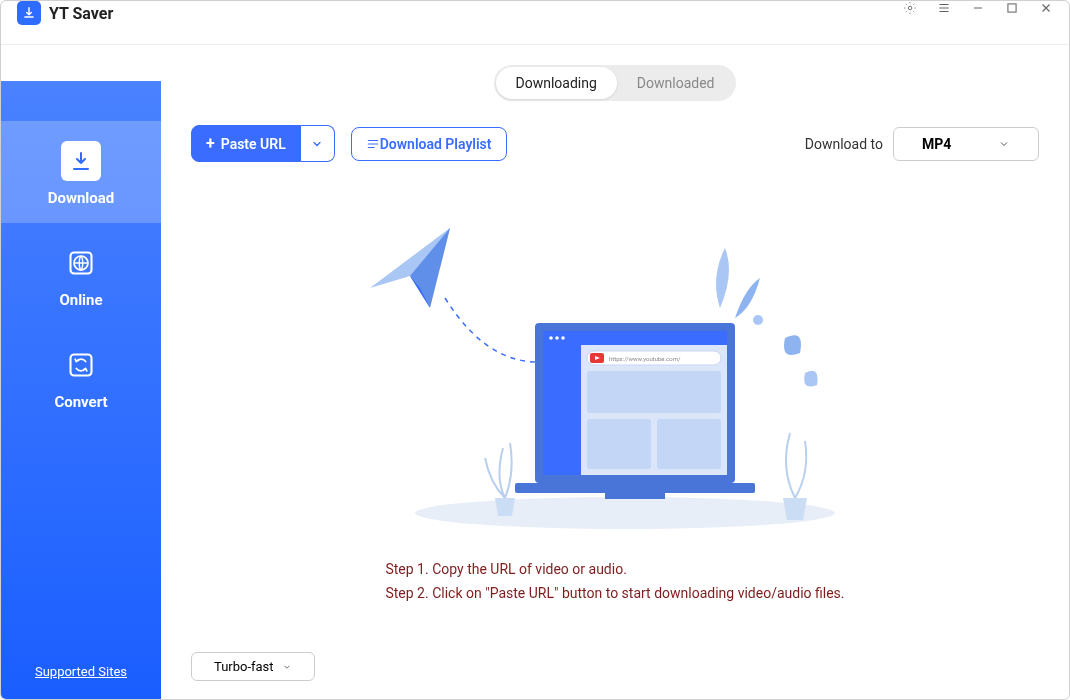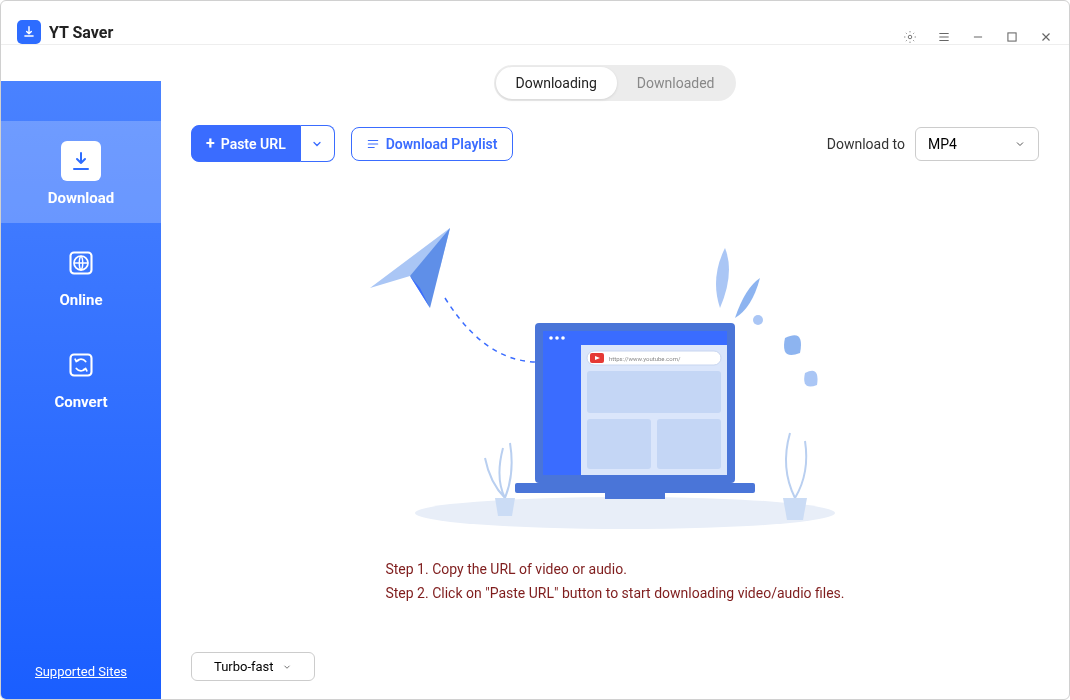--- a/index.html
+++ b/index.html
@@ -1,18 +1,18 @@
 <!DOCTYPE html>
 <html><head>
 <meta charset="utf-8">
 <style>
 * { margin: 0; padding: 0; box-sizing: border-box; font-family: -apple-system, BlinkMacSystemFont, "Segoe UI", Roboto, sans-serif; }
 body { width: 1070px; height: 700px; background: #fff; border: 1px solid #d0d0d0; border-radius: 6px; overflow: hidden; display: flex; flex-direction: column; }
 
-.titlebar { height: 44px; display: flex; align-items: flex-end; padding: 0 16px; border-bottom: 1px solid #eee; }
+.titlebar { height: 44px; display: flex; align-items: flex-start; padding: 0 16px; border-bottom: 1px solid #eee; }
 .titlebar-left { display: flex; align-items: center; gap: 8px; }
 .app-icon { width: 24px; height: 24px; background: #2d6cff; border-radius: 5px; display: flex; align-items: center; justify-content: center; }
 .app-title { font-weight: 700; font-size: 16px; color: #222; }
 .titlebar-right { margin-left: auto; display: flex; align-items: center; gap: 20px; }
 .win-btn { width: 14px; height: 14px; cursor: pointer; display: flex; align-items: center; justify-content: center; color: #666; }
 .win-btn svg { width: 100%; height: 100%; }
 
 .body { flex: 1; display: flex; overflow: hidden; }
 
 .sidebar { width: 160px; background: linear-gradient(180deg, #4a82ff 0%, #1a5eff 100%); display: flex; flex-direction: column; align-items: center; padding-top: 40px; position: relative; margin-top: 36px; }
@@ -31,25 +31,25 @@
 .tabs-row { display: flex; justify-content: center; margin-bottom: 24px; }
 .tab-pill { display: flex; background: #ececec; border-radius: 20px; padding: 2px; }
 .tab-pill span { padding: 8px 20px; border-radius: 18px; font-size: 14px; cursor: pointer; color: #888; }
 .tab-pill span.active { background: #fff; color: #222; box-shadow: 0 1px 3px rgba(0,0,0,0.1); }
 
 .toolbar { display: flex; align-items: center; }
 .btn-group { display: flex; }
 .paste-btn { display: flex; align-items: center; background: #3a6cff; color: #fff; border: 1px solid #3a6cff; border-radius: 8px 0 0 8px; padding: 8px 14px; font-size: 14px; font-weight: 600; cursor: pointer; }
 .paste-btn .plus { font-size: 16px; font-weight: 700; margin-right: 6px; }
 .dd-btn { background: #fff; border: 1px solid #3a6cff; border-left: none; border-radius: 0 8px 8px 0; width: 34px; display: flex; align-items: center; justify-content: center; cursor: pointer; color:#3a6cff; }
-.playlist-btn { display: flex; align-items: center; margin-left: 16px; background: #fff; color: #3a6cff; border: 1.5px solid #3a6cff; border-radius: 8px; padding: 8px 14px; font-size: 14px; font-weight: 600; cursor: pointer; gap:6px; }
+.playlist-btn { display: flex; align-items: center; margin-left: 16px; background: #fff; color: #3a6cff; border: 1.5px solid #3a6cff; border-radius: 8px; padding: 8px 14px; font-size: 14px; font-weight: 600; cursor: pointer; }
 .spacer { flex: 1; }
 .dl-to { display: flex; align-items: center; gap: 10px; }
 .dl-to-label { font-size: 14px; color: #333; }
-.select { border: 1px solid #ccc; border-radius: 6px; padding: 8px 12px; width: 124px; font-size: 14px; display: flex; justify-content: space-between; align-items: center; cursor: pointer; }
+.select { border: 1px solid #ccc; border-radius: 6px; padding: 8px 28px; width: 146px; font-size: 14px; display: flex; justify-content: space-between; align-items: center; cursor: pointer; font-weight: bold; }
 
 .illustration { flex: 1; display: flex; flex-direction: column; align-items: center; justify-content: center; position: relative; }
 .illus-svg { width: 560px; height: 340px; }
 
 .steps { text-align: left; margin-top: 10px; }
 .steps p { font-size: 14px; color: #7f1d1d; line-height: 1.7; }
 
 .footer { display: flex; align-items: center; margin-top: auto; }
 .speed-select { border: 1px solid #ccc; border-radius: 6px; padding: 6px 22px; font-size: 13px; display: flex; align-items: center; gap: 8px; cursor: pointer; }
 

